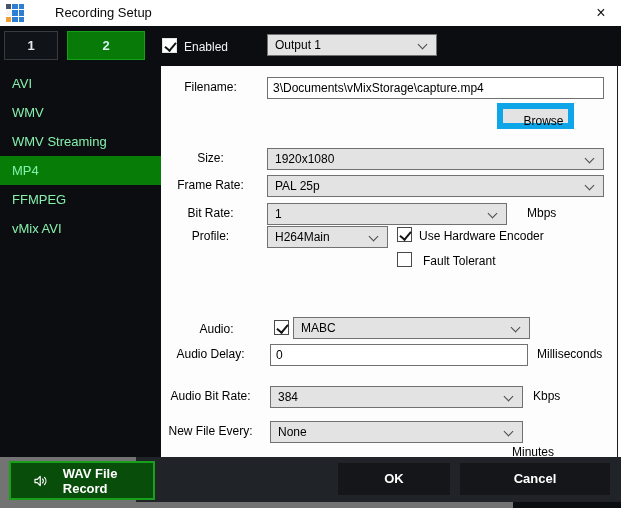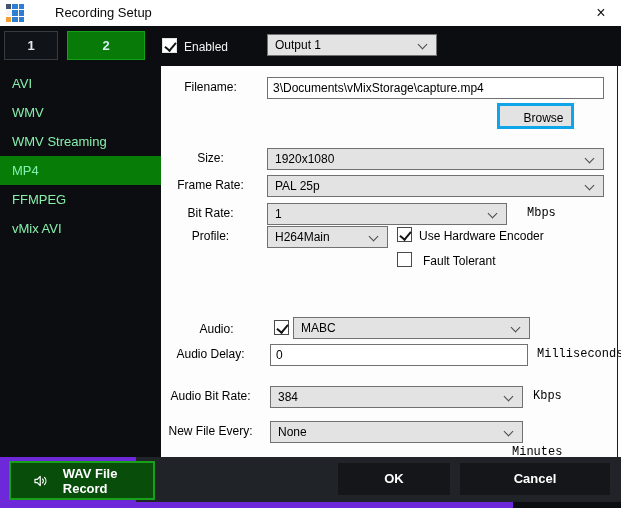--- a/index.html
+++ b/index.html
@@ -34,36 +34,36 @@
   .cb-label-light { position: absolute; font-size: 12px; color: #000; }
 
   
   .combo { position: absolute; height: 22px; background: #e3e3e3; border: 1px solid #717171;
            font-size: 12px; color: #000; line-height: 20px; padding-left: 7px; cursor: pointer; }
   .chev { position: absolute; right: 10px; top: 6px; width: 7px; height: 7px;
           border-right: 1.5px solid #4a4a4a; border-bottom: 1.5px solid #4a4a4a; transform: rotate(45deg); }
   .textinput { position: absolute; height: 22px; background: #fff; border: 1px solid #717171;
                font-size: 12px; color: #000; padding: 0 5px; font-family: "Liberation Sans", sans-serif; }
   .flabel { position: absolute; left: 0; width: 99px; text-align: center; font-size: 12px; color: #000; }
-  .unit { position: absolute; font-size: 12px; color: #000; font-family: Liberation Mono, monospace; }
-  .push-btn { position: absolute; background: #e3e3e3; border: 3px solid #0ea5e9; font-size: 12px; color: #000;
+  .unit { position: absolute; font-size: 12px; color: #000; }
+  .push-btn { position: absolute; background: #e3e3e3; border: 6px solid #0ea5e9; font-size: 12px; color: #000;
               text-align: center; cursor: pointer; padding-left: 16px; }
 
   
   .sidebar { position: absolute; left: 0; top: 66px; width: 161px; height: 442px; background: #0b0d11; }
   .side-item { position: absolute; left: 0; width: 161px; height: 29px; line-height: 29px; padding-left: 12px;
                font-size: 13px; color: #86efac; cursor: pointer; }
   .side-item.selected { background: #077d08; }
 
   
   .panel { position: absolute; left: 161px; top: 66px; width: 460px; height: 391px; background: #fdfdfd; }
   .edge-line { position: absolute; left: 456px; top: 0; width: 1px; height: 391px; background: #1a1d21; }
 
   
-  .footer { position: absolute; left: 0; top: 457px; width: 513px; height: 51px; background: #6d28d9; }
+  .footer { position: absolute; left: 0; top: 457px; width: 513px; height: 51px; background: #737373; }
   .footer-strip { position: absolute; left: 136px; top: 0; width: 485px; height: 45px; background: #202327; }
   .wav-btn { position: absolute; left: 9px; top: 4px; width: 146px; height: 39px; background: #094d0b;
              border: 2px solid #18a01a; color: #fff; font-size: 13px; font-weight: 700;
              display: flex; align-items: center; gap: 14px; padding-left: 22px; cursor: pointer; }
   .dlg-btn { position: absolute; top: 6px; height: 32px; background: #141619; color: #fff;
              font-size: 13px; font-weight: 700; text-align: center; line-height: 32px; cursor: pointer; }
   .ok-btn { left: 338px; width: 112px; }
   .cancel-btn { left: 460px; width: 150px; }
 </style>
 </head>

